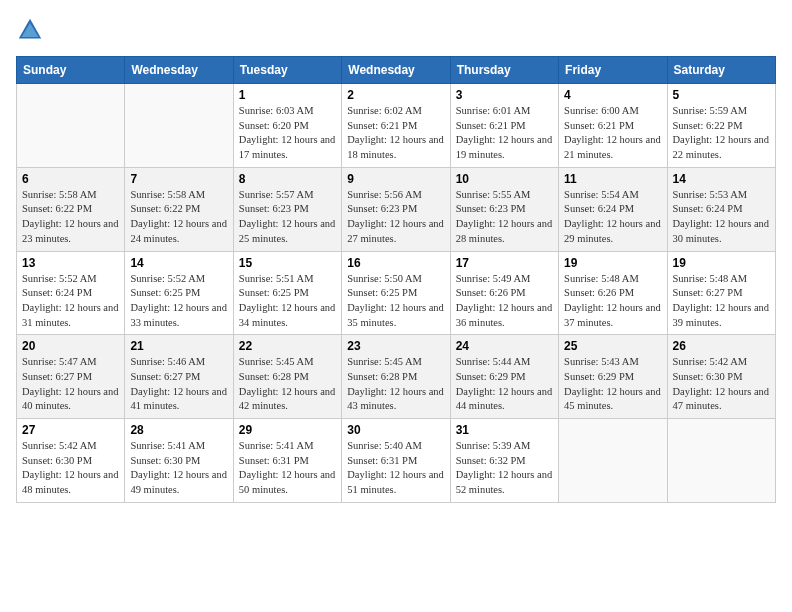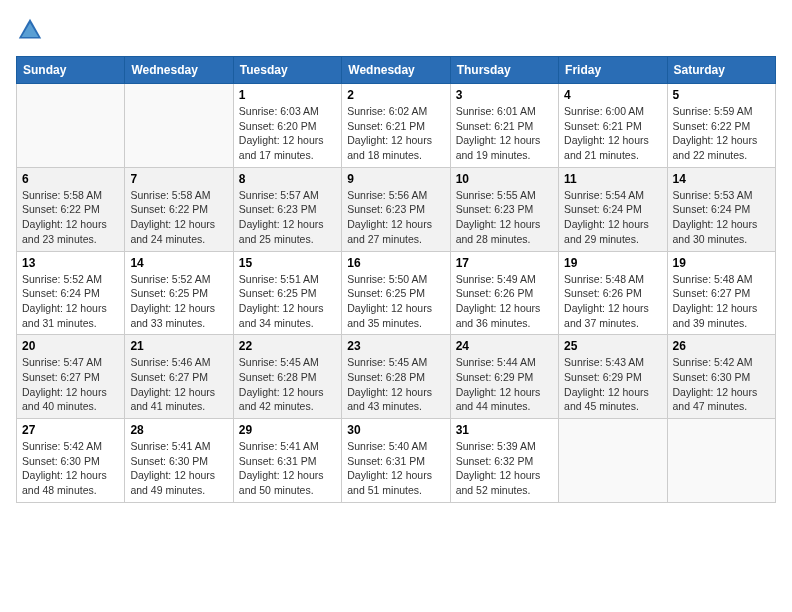--- a/index.html
+++ b/index.html
@@ -73,20 +73,21 @@
     .day-num {
       font-weight: bold;
       font-size: 12px;
       margin-bottom: 2px;
       display: block;
     }
     .day-info {
       color: #333;
       font-size: 10.5px;
       line-height: 1.4;
+      font-family: Liberation Serif, serif;
     }
     .row-shade {
       background-color: #f2f2f2;
     }
   </style>
 </head>
 <body>
 
 <div class="header">
   <div class="logo">

